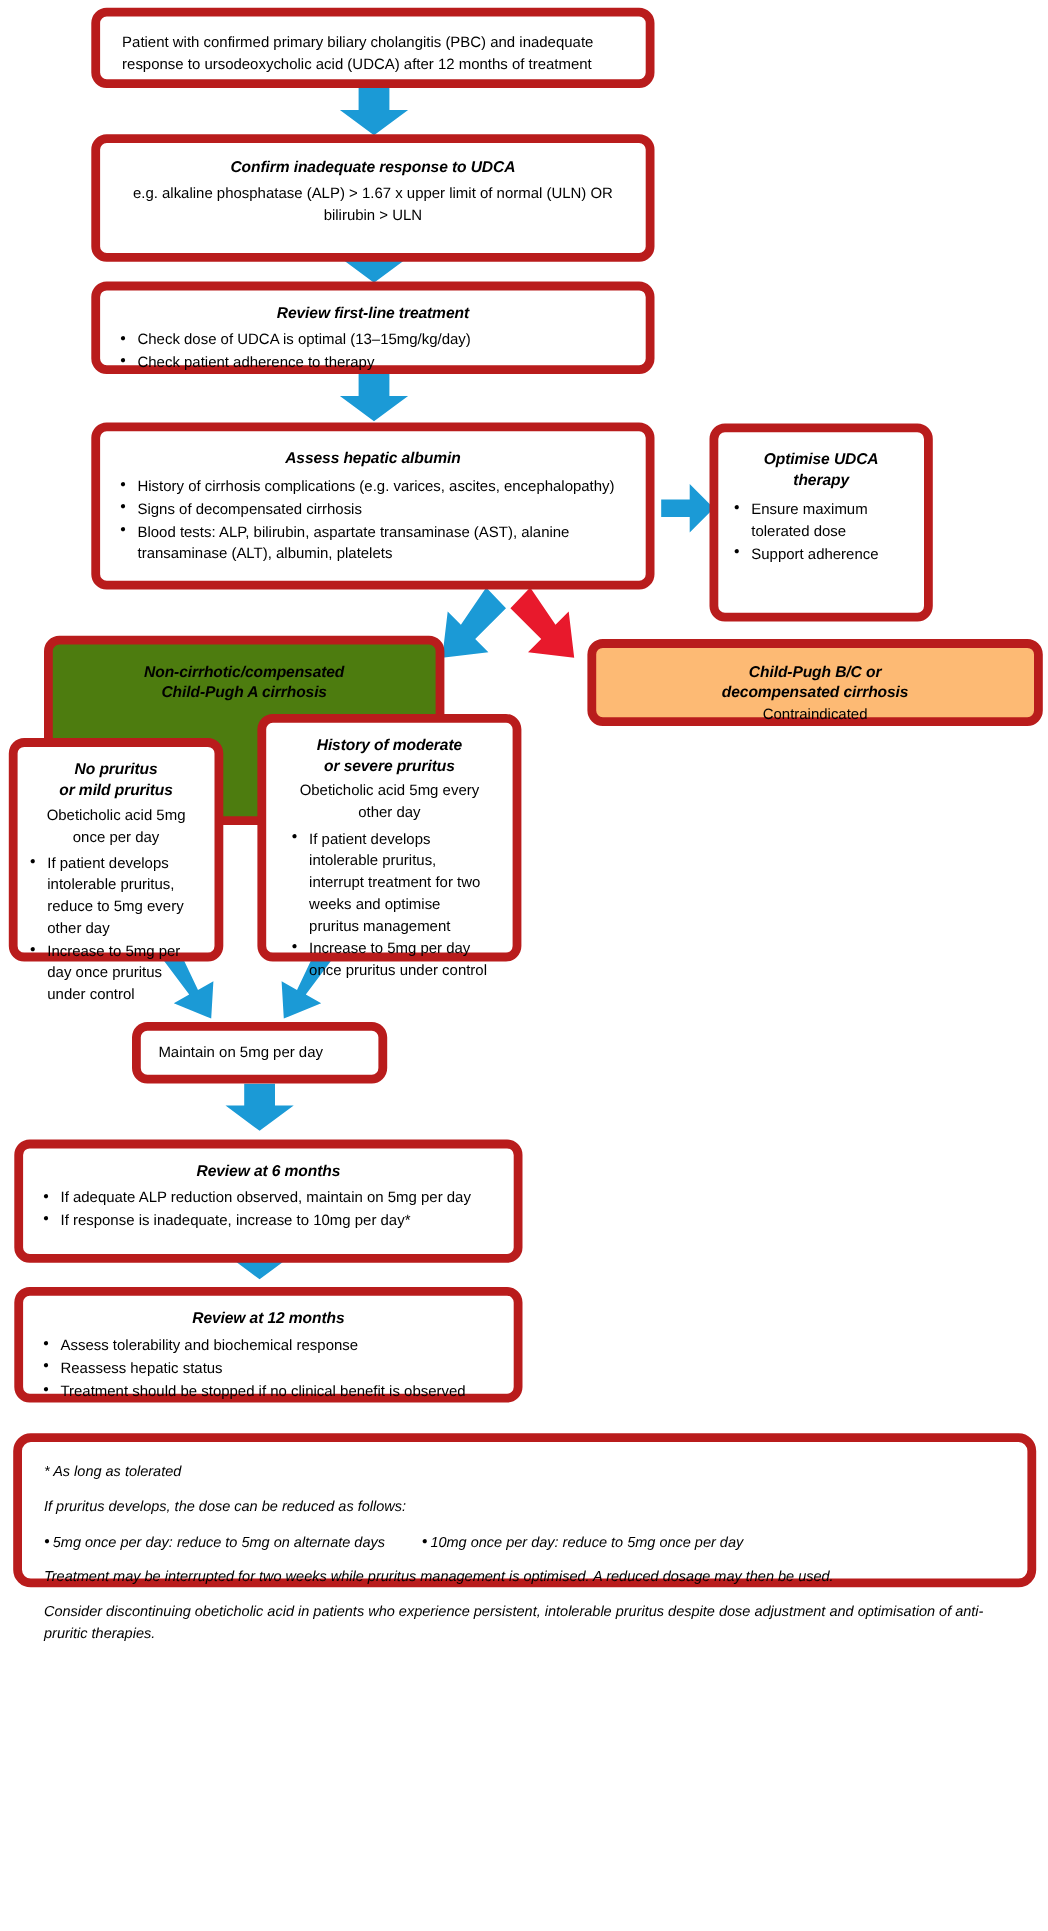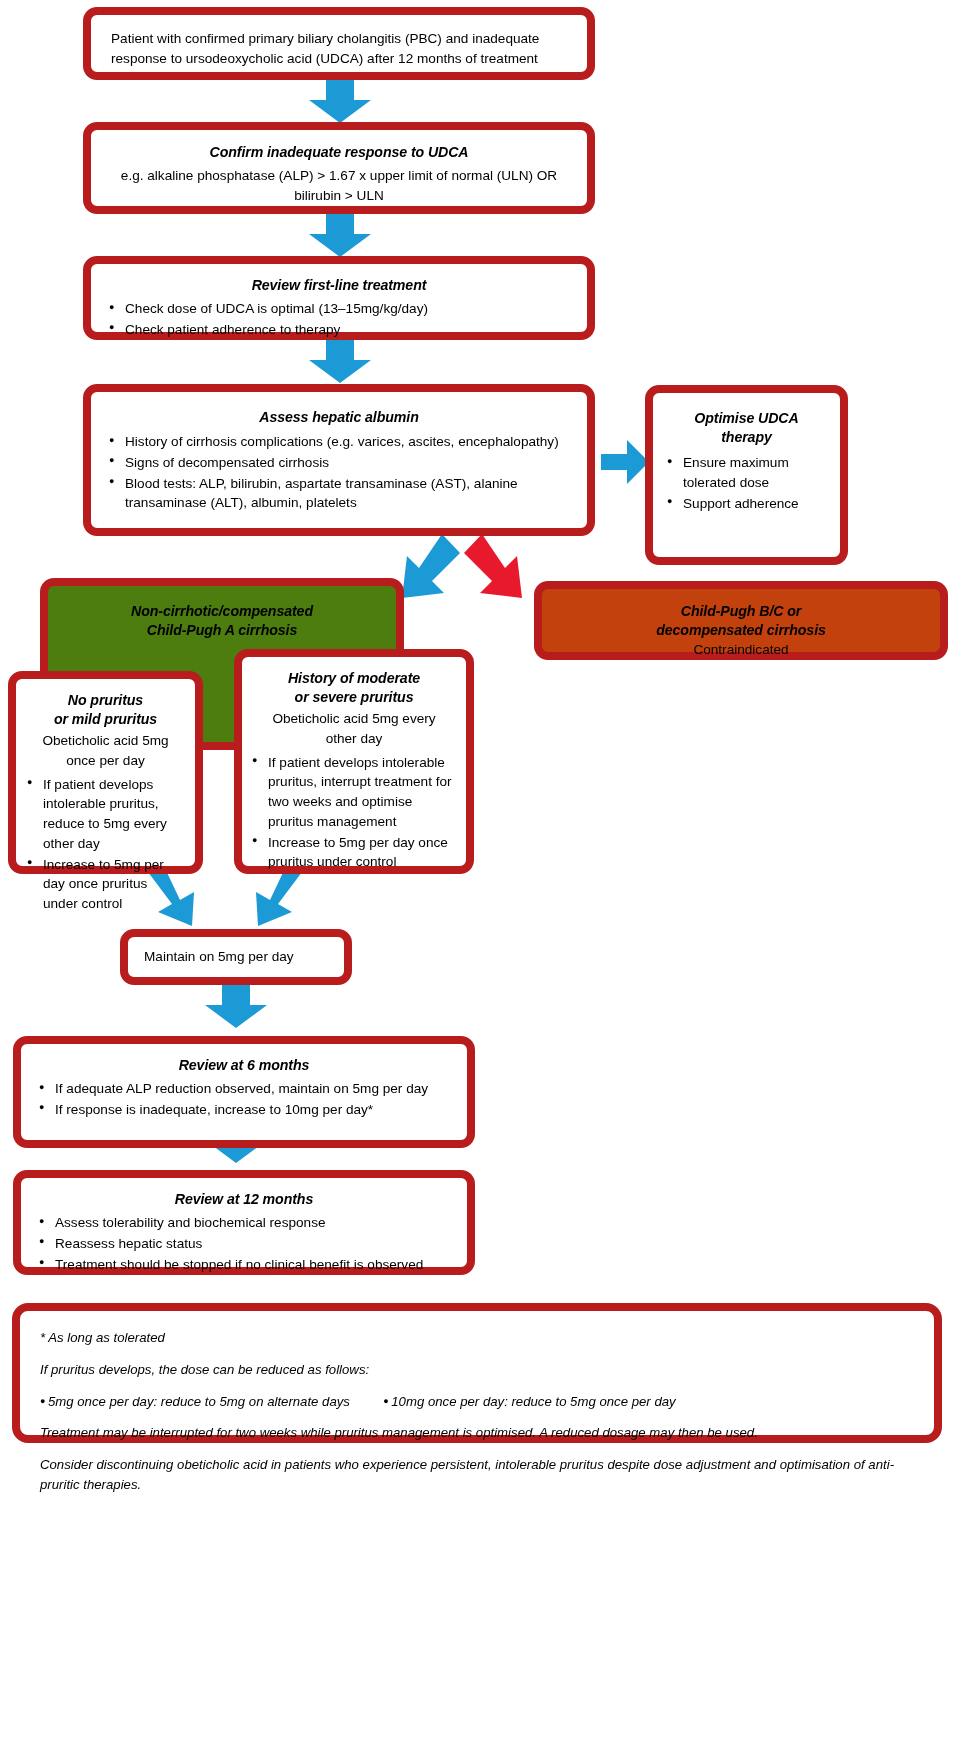--- a/index.html
+++ b/index.html
@@ -8,21 +8,21 @@
     font-family:"Liberation Sans","DejaVu Sans",sans-serif;
     color:#000000;
     -webkit-font-smoothing:antialiased;
   }
   .box{
     position:absolute;box-sizing:border-box;
     border:8px solid #b91c1c;border-radius:14px;background:#ffffff;
     font-size:13.6px;line-height:1.45;
   }
   .box.blue{background:#4d7c0f;}
-  .box.pink{background:#c2410c;}
+  .box.pink{background:#fdba74;}
   .ttl{
     font-weight:bold;font-style:italic;text-align:center;
     font-size:14.2px;line-height:1.35;letter-spacing:-0.1px;
   }
   .ctr{text-align:center;}
   ul.bl{list-style:none;margin:0;padding:0;}
   ul.bl li{
     position:relative;padding-left:16px;margin:1px 0;
   }
   ul.bl li:before{
@@ -76,21 +76,21 @@
 
 <svg class="arrow" style="left:203px;top:1120px;" width="66" height="44" viewBox="0 0 66 44">
   <polygon points="19,0 47,0 47,20 64,20 33,43 2,20 19,20" fill="#1b9ad6"></polygon>
 </svg>
 
 <div class="box" style="left:83px;top:7px;width:512px;height:73px;padding:14px 20px;">
   <div>Patient with confirmed primary biliary cholangitis (PBC) and inadequate</div>
   <div>response to ursodeoxycholic acid (UDCA) after 12 months of treatment</div>
 </div>
 
-<div class="box" style="left:83px;top:122px;width:512px;height:92px;padding:13px 18px;">
+<div class="box" style="left:83px;top:122px;width:512px;height:116px;padding:13px 18px;">
   <div class="ttl">Confirm inadequate response to UDCA</div>
   <div class="ctr" style="margin-top:4px;">e.g. alkaline phosphatase (ALP) &gt; 1.67 x upper limit of normal (ULN) OR</div>
   <div class="ctr">bilirubin &gt; ULN</div>
 </div>
 
 <div class="box" style="left:83px;top:256px;width:512px;height:84px;padding:12px 18px;">
   <div class="ttl">Review first-line treatment</div>
   <ul class="bl" style="margin-top:4px;">
     <li>Check dose of UDCA is optimal (13–15mg/kg/day)</li>
     <li>Check patient adherence to therapy</li>
@@ -130,21 +130,21 @@
   <div class="ttl">No pruritus</div>
   <div class="ttl">or mild pruritus</div>
   <div class="ctr" style="margin-top:2px;">Obeticholic acid 5mg</div>
   <div class="ctr">once per day</div>
   <ul class="bl" style="margin-top:4px;">
     <li>If patient develops intolerable pruritus, reduce to 5mg every other day</li>
     <li>Increase to 5mg per day once pruritus under control</li>
   </ul>
 </div>
 
-<div class="box" style="left:234px;top:649px;width:240px;height:225px;padding:12px 10px;">
+<div class="box" style="left:234px;top:649px;width:240px;height:225px;padding:12px 23px;">
   <div class="ttl">History of moderate</div>
   <div class="ttl">or severe pruritus</div>
   <div class="ctr" style="margin-top:2px;">Obeticholic acid 5mg every</div>
   <div class="ctr">other day</div>
   <ul class="bl" style="margin-top:4px;">
     <li>If patient develops intolerable pruritus, interrupt treatment for two weeks and optimise pruritus management</li>
     <li>Increase to 5mg per day once pruritus under control</li>
   </ul>
 </div>
 

